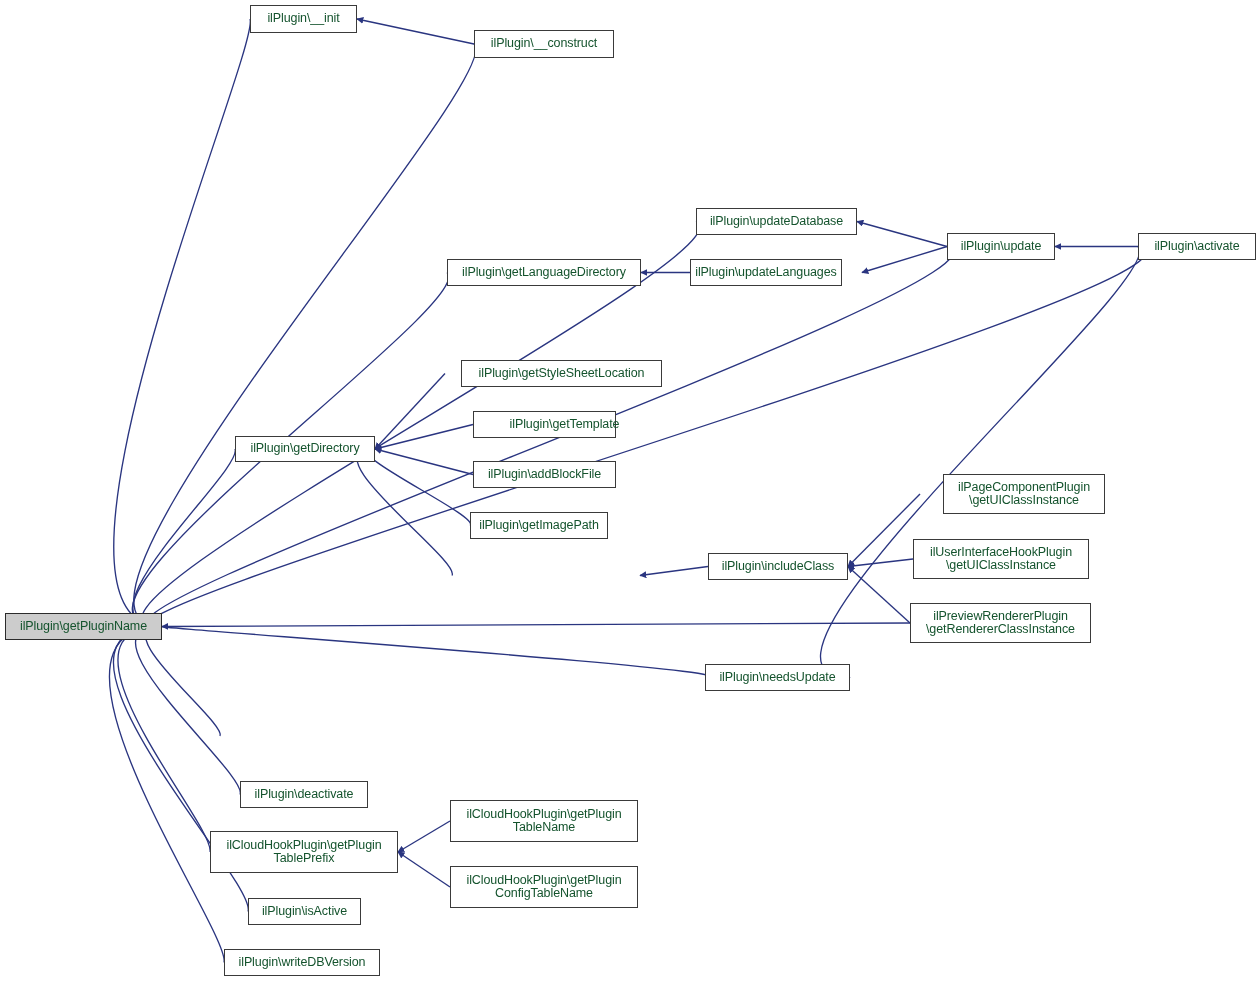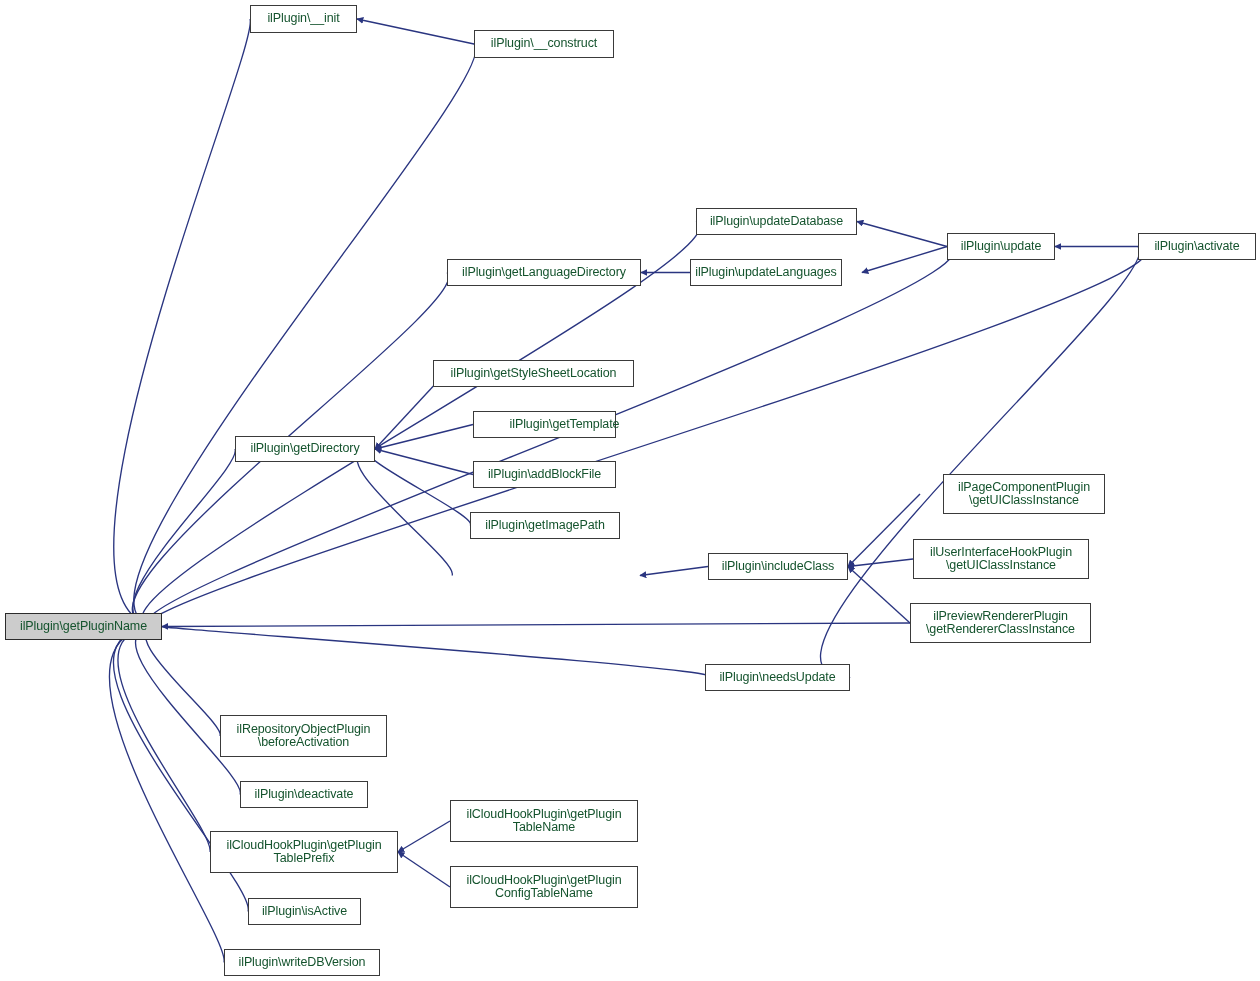--- a/index.html
+++ b/index.html
@@ -92,36 +92,34 @@
         <path d="M 224 962.5 C 231.44 932.5, 12 626.5, 162 626.5" marker-end="url(#arrow)"></path>
       </g>
   </svg>
 <div class="node" style="left: 250px; top: 5px; width: 107px; height: 28px;"><span class="node-label">ilPlugin\__init</span></div>
     <div class="node" style="left: 474px; top: 30px; width: 140px; height: 28px;"><span class="node-label">ilPlugin\__construct</span></div>
     <div class="node" style="left: 696px; top: 208px; width: 161px; height: 27px;"><span class="node-label">ilPlugin\updateDatabase</span></div>
     <div class="node" style="left: 947px; top: 233px; width: 108px; height: 27px;"><span class="node-label">ilPlugin\update</span></div>
     <div class="node" style="left: 1138px; top: 233px; width: 118px; height: 27px;"><span class="node-label">ilPlugin\activate</span></div>
     <div class="node" style="left: 447px; top: 259px; width: 194px; height: 27px;"><span class="node-label">ilPlugin\getLanguageDirectory</span></div>
     <div class="node" style="left: 690px; top: 259px; width: 152px; height: 27px;"><span class="node-label">ilPlugin\updateLanguages</span></div>
-    <div class="node" style="left: 433px; top: 360px; width: 201px; height: 27px;"><span class="node-label">ilPlugin\getStyleSheetLocation</span></div>
+    <div class="node" style="left: 461px; top: 360px; width: 201px; height: 27px;"><span class="node-label">ilPlugin\getStyleSheetLocation</span></div>
     <div class="node" style="left: 473px; top: 411px; width: 143px; height: 27px; padding-left: 40px;"><span class="node-label">ilPlugin\getTemplate</span></div>
     <div class="node" style="left: 235px; top: 436px; width: 140px; height: 26px;"><span class="node-label">ilPlugin\getDirectory</span></div>
     <div class="node" style="left: 473px; top: 461px; width: 143px; height: 27px;"><span class="node-label">ilPlugin\addBlockFile</span></div>
-    <div class="node" style="left: 470px; top: 512px; width: 150px; height: 27px; text-align: center;"><span class="node-label">ilPlugin\getImagePath</span></div>
+    <div class="node" style="left: 470px; top: 512px; width: 138px; height: 27px; text-align: center;"><span class="node-label">ilPlugin\getImagePath</span></div>
     <div class="node" style="left: 920px; top: 474px; width: 162px; height: 40px; margin-left: 23px;"><span class="node-label">ilPageComponentPlugin
 \getUIClassInstance</span></div>
     <div class="node" style="left: 708px; top: 553px; width: 140px; height: 27px;"><span class="node-label">ilPlugin\includeClass</span></div>
     <div class="node" style="left: 913px; top: 539px; width: 176px; height: 40px;"><span class="node-label">ilUserInterfaceHookPlugin
 \getUIClassInstance</span></div>
     <div class="node" style="left: 910px; top: 603px; width: 181px; height: 40px;"><span class="node-label">ilPreviewRendererPlugin
 \getRendererClassInstance</span></div>
     <div class="node highlight" style="left: 5px; top: 613px; width: 157px; height: 27px;"><span class="node-label">ilPlugin\getPluginName</span></div>
     <div class="node" style="left: 705px; top: 664px; width: 145px; height: 27px;"><span class="node-label">ilPlugin\needsUpdate</span></div>
-    <div class="node" style="left: 220px; top: 715px; width: 167px; height: 42px;"><span class="node-label">ilRepositoryObjectPlugin
-\beforeActivation</span></div>
     <div class="node" style="left: 240px; top: 781px; width: 128px; height: 27px;"><span class="node-label">ilPlugin\deactivate</span></div>
     <div class="node" style="left: 210px; top: 831px; width: 188px; height: 42px;"><span class="node-label">ilCloudHookPlugin\getPlugin
 TablePrefix</span></div>
     <div class="node" style="left: 450px; top: 800px; width: 188px; height: 42px;"><span class="node-label">ilCloudHookPlugin\getPlugin
 TableName</span></div>
     <div class="node" style="left: 450px; top: 866px; width: 188px; height: 42px;"><span class="node-label">ilCloudHookPlugin\getPlugin
 ConfigTableName</span></div>
     <div class="node" style="left: 248px; top: 898px; width: 113px; height: 27px;"><span class="node-label">ilPlugin\isActive</span></div>
     <div class="node" style="left: 224px; top: 949px; width: 156px; height: 27px;"><span class="node-label">ilPlugin\writeDBVersion</span></div>
   </div>

